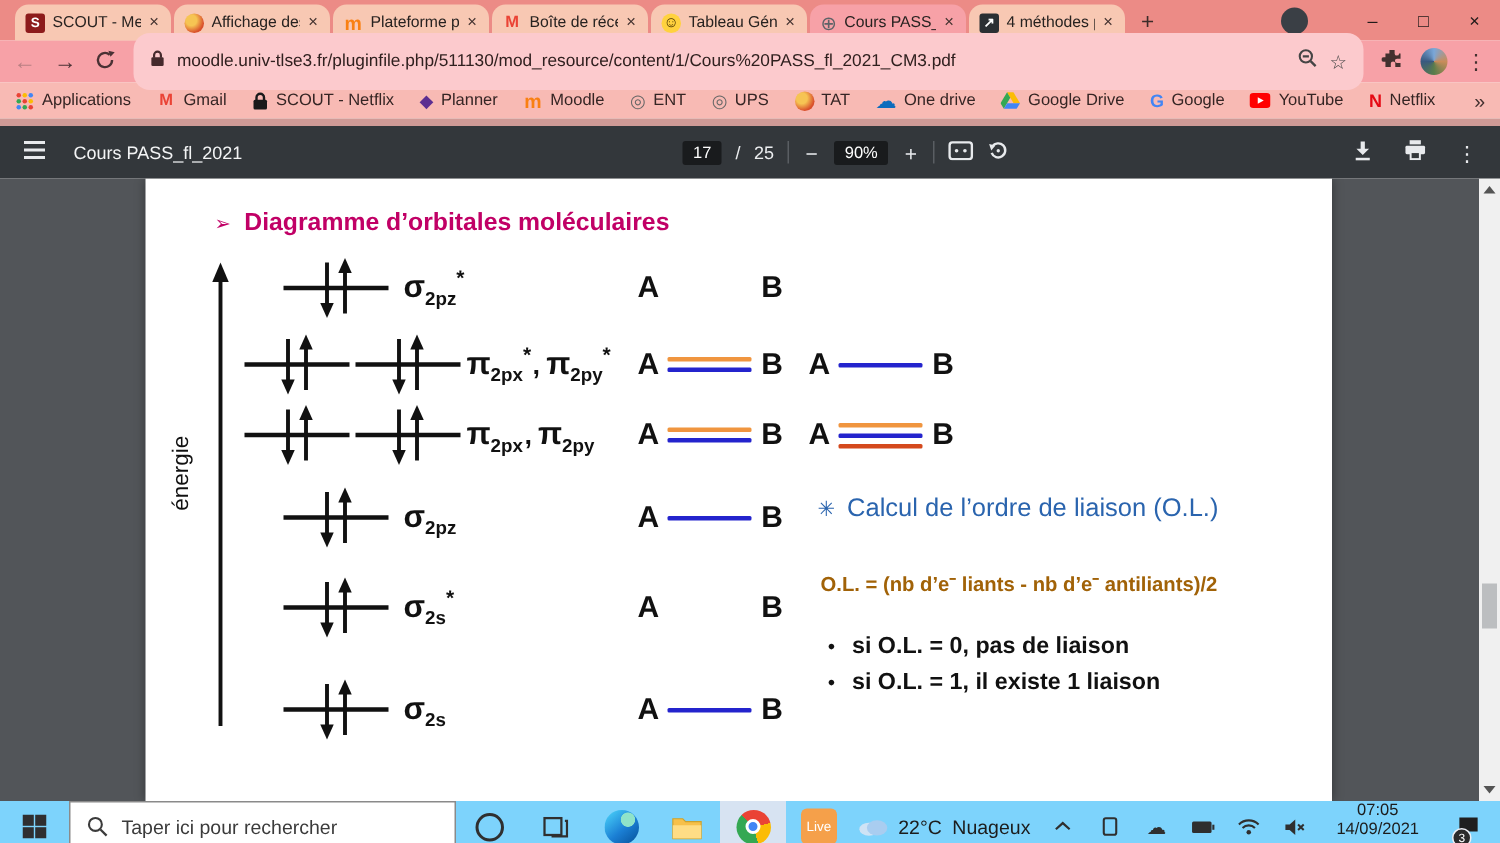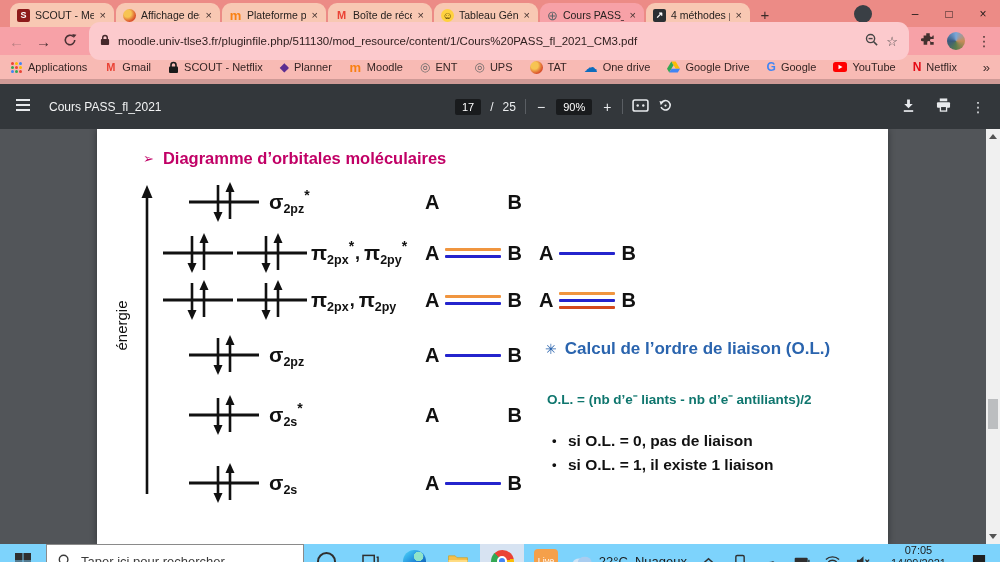--- a/index.html
+++ b/index.html
@@ -30,21 +30,21 @@
 .url{flex:1;font-size:11.5px;color:#30201f;white-space:nowrap;overflow:hidden}
 .nav-right{display:flex;align-items:center;gap:12px}
 
 
 .bookmarks{height:24px;background:#f8bab4;display:flex;align-items:center;padding:0 10px;font-size:11px;color:#352524}
 .bm{display:flex;align-items:center;gap:5px;margin-right:17px;white-space:nowrap}
 .bm-right{margin-left:auto;display:flex;align-items:center;gap:10px}
 .understrip{height:5px;background:#cf9a96}
 
 
-.pdfbar{height:45px;background:#33373b;display:flex;align-items:center;color:#eceef0;padding:0 15px;font-size:12px}
+.pdfbar{height:35px;background:#33373b;display:flex;align-items:center;color:#eceef0;padding:0 15px;font-size:12px}
 .pdf-title{margin-left:18px;font-size:12px;color:#f3f4f5}
 .pdf-center{position:absolute;left:455px;display:flex;align-items:center;gap:9px}
 .pv-box{background:#191b1d;color:#fff;font-size:11px;padding:2px 7px;border-radius:2px}
 .pv-sep{width:1px;height:15px;background:#5a5e63}
 .pv-btn{font-size:14px;color:#e8eaed;padding:0 2px}
 .pdf-right{margin-left:auto;display:flex;align-items:center;gap:20px}
 .kebab{font-size:14px;color:#e8eaed}
 
 
 .content{position:relative;height:415px;background:#525559;overflow:hidden}
@@ -59,22 +59,22 @@
 .olabel .sym{font-size:21px;font-weight:bold}
 .olabel .sub{font-size:12.5px;font-weight:bold;align-self:flex-end;margin-bottom:1px}
 .olabel .star{font-size:14px;font-weight:bold;align-self:flex-start}
 .olabel .comma{font-size:18px;font-weight:bold;margin:0 4px 0 1px}
 .bond{position:absolute;display:flex;align-items:center;gap:6px;height:26px}
 .bond .atom{font-size:20px;font-weight:600;color:#111}
 .bond .lines{width:56px;display:flex;flex-direction:column;justify-content:center;gap:4px}
 .bond .bl{height:3px;border-radius:1px}
 .calc-h{position:absolute;left:448px;top:210px;display:flex;align-items:center;gap:8px;color:#2a64ae}
 .calc-h .cb{font-size:14px}
-.calc-h .ct{font-size:17px;font-weight:bold}
-.formula{position:absolute;left:450px;top:261px;font-size:13.5px;font-weight:bold;color:#0f766e}
+.calc-h .ct{font-size:17px;font-weight:normal}
+.formula{position:absolute;left:450px;top:261px;font-size:13.5px;font-weight:bold;color:#a16207}
 .ollist{position:absolute;left:452px;top:300px;width:340px}
 .ollist li{list-style:none;position:relative;padding-left:19px;font-size:15.5px;font-weight:bold;color:#111;line-height:24px;white-space:pre-line}
 .ollist li::before{content:"•";position:absolute;left:3px;font-size:13px}
 .pdf-scroll{position:absolute;right:0;top:0;width:14px;height:415px;background:#f0f0f0}
 .ps-up,.ps-down{position:absolute;left:3px;width:0;height:0;border-left:4px solid transparent;border-right:4px solid transparent}
 .ps-up{top:5px;border-bottom:5px solid #545454}
 .ps-down{bottom:5px;border-top:5px solid #545454}
 .ps-thumb{position:absolute;left:2px;top:270px;width:10px;height:30px;background:#bcbec0}
 
 

